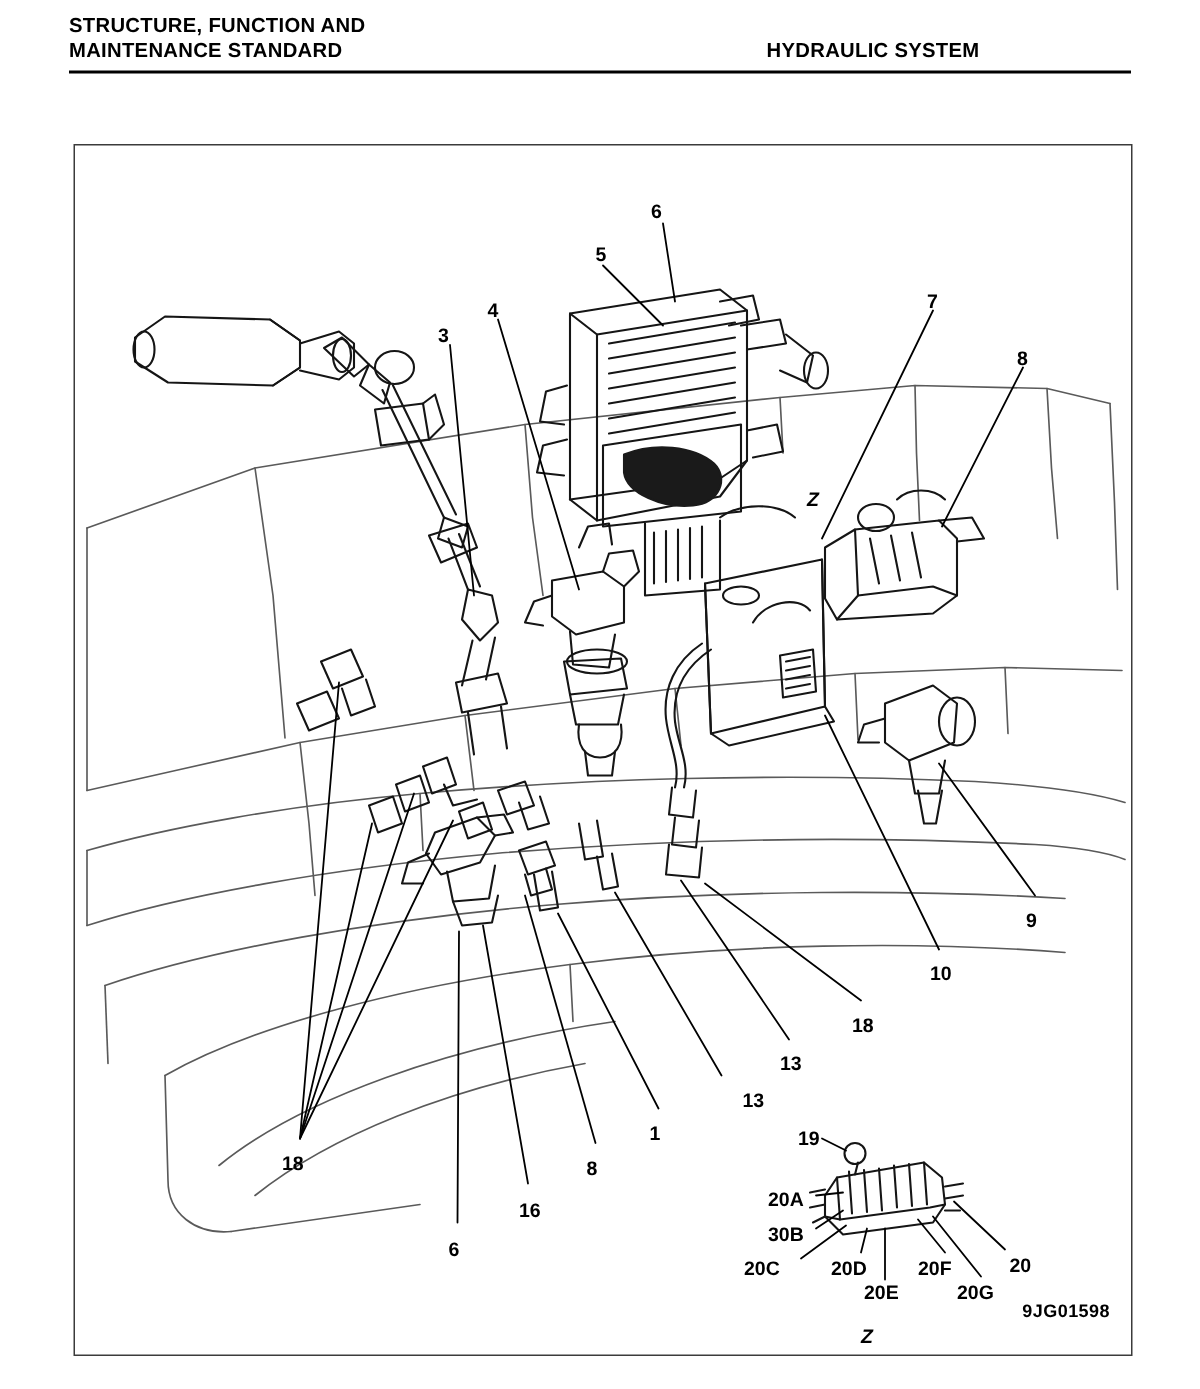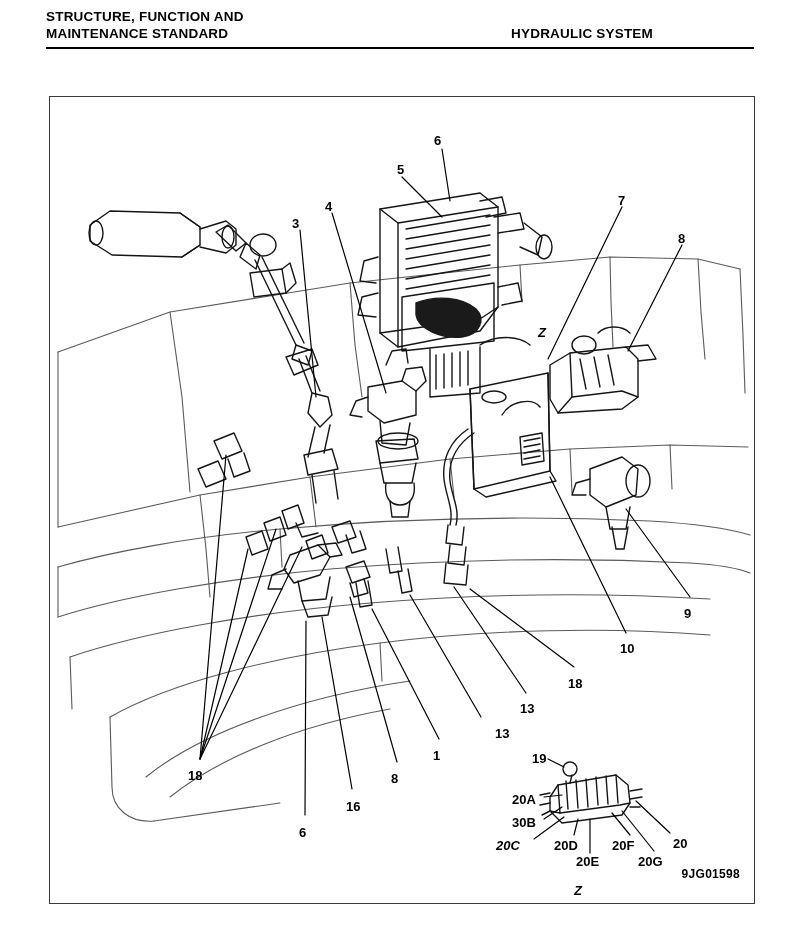--- a/index.html
+++ b/index.html
@@ -335,21 +335,21 @@
       <div class="lbl" style="left:425px; top:630px;margin-left:20px;">13</div>
       <div class="lbl" style="left:383px; top:652px;">1</div>
       <div class="lbl" style="left:341px; top:675px;">8</div>
       <div class="lbl" style="left:296px; top:703px;">16</div>
       <div class="lbl" style="left:249px; top:729px;">6</div>
       <div class="lbl" style="left:138px; top:672px;">18</div>
       <div class="lbl" style="left:482px; top:655px;">19</div>
       <div class="lbl" style="left:623px; top:740px;">20</div>
       <div class="lbl" style="left:462px; top:696px;">20A</div>
       <div class="lbl" style="left:462px; top:719px;">30B</div>
-      <div class="lbl" style="left:446px; top:742px;font-style:italic;">20C</div>
+      <div class="lbl" style="left:446px; top:742px;">20C</div>
       <div class="lbl" style="left:504px; top:742px;">20D</div>
       <div class="lbl" style="left:526px; top:758px;">20E</div>
       <div class="lbl" style="left:562px; top:742px;">20F</div>
       <div class="lbl" style="left:588px; top:758px;">20G</div>
 
       <div class="zmark" style="left:524px; top:786px;">Z</div>
 
       <div class="zmark" style="left:488px; top:228px;">Z</div>
 
       <div class="figcode">9JG01598</div>

